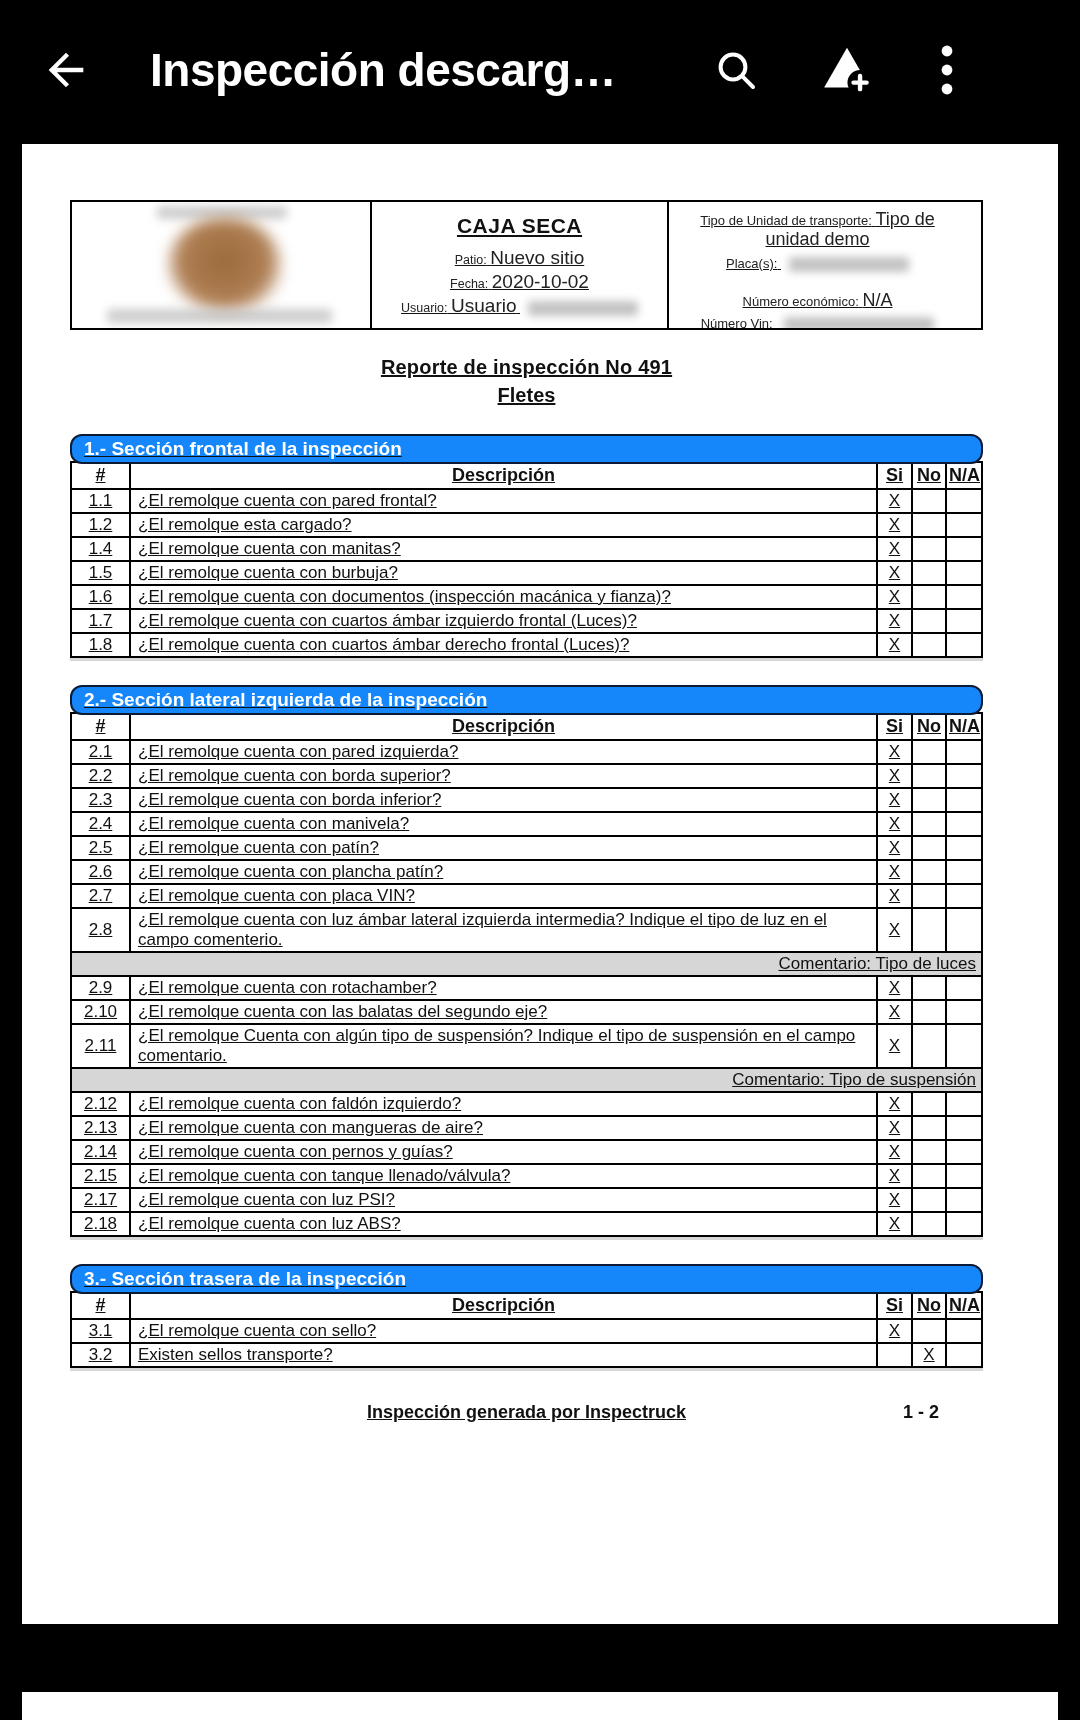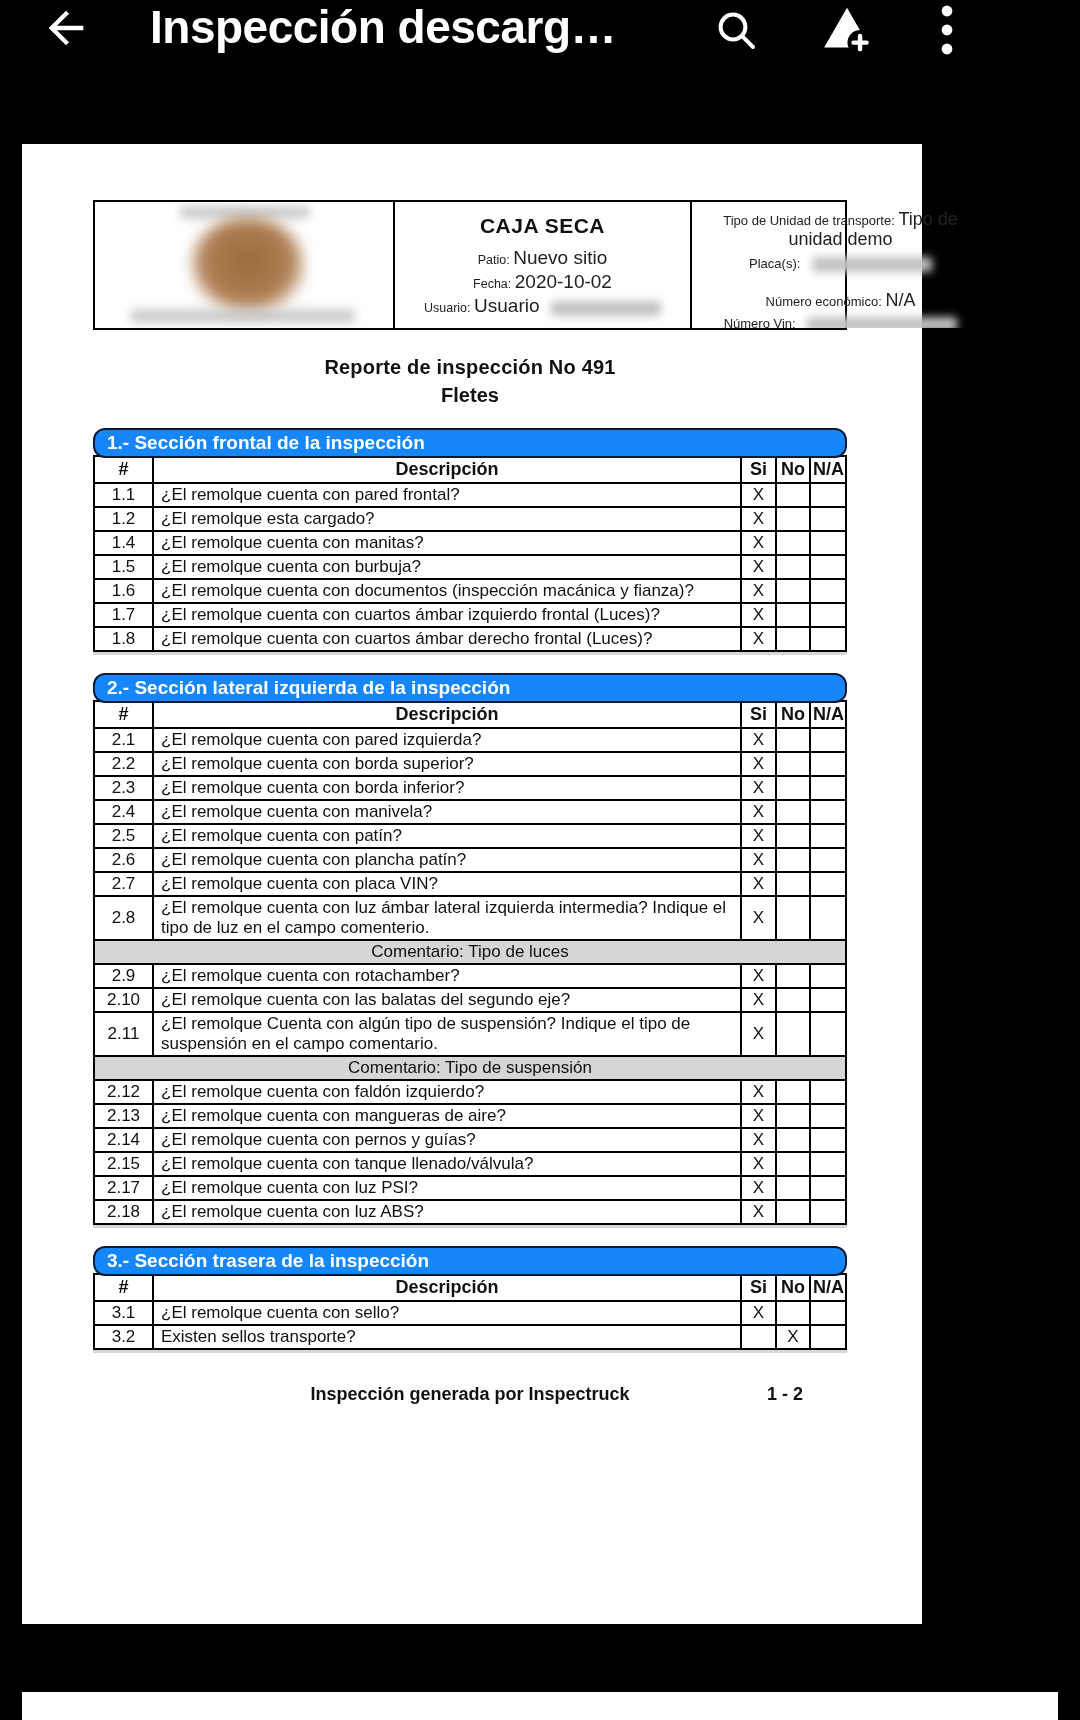--- a/index.html
+++ b/index.html
@@ -1,30 +1,30 @@
 <!DOCTYPE html>
 <html><head>
 <meta charset="utf-8">
 <style>
   html,body{margin:0;padding:0;background:#000;}
   body{width:1080px;height:1720px;overflow:hidden;position:relative;
        font-family:"Liberation Sans",sans-serif;-webkit-font-smoothing:antialiased;}
 
   
   .appbar{position:absolute;top:0;left:0;width:1080px;height:140px;background:#000;
-          display:flex;align-items:flex-start;padding:0 118px 0 38px;box-sizing:border-box;}
+          display:flex;align-items:center;padding:0 118px 0 38px;box-sizing:border-box;}
   .iconbtn{background:none;border:none;padding:0;display:flex;align-items:center;justify-content:center;cursor:pointer;}
   .appbar h1{color:#fff;font-size:46px;font-weight:bold;margin:0 0 0 56px;letter-spacing:-.5px;
              white-space:nowrap;flex:1 1 auto;overflow:hidden;}
   .actions{display:flex;align-items:center;gap:56px;}
 
   
   .viewer{position:absolute;top:140px;left:0;width:1080px;height:1580px;background:#000;}
-  .page{position:absolute;top:4px;left:22px;width:900px;height:1480px;background:#fff;
-        box-sizing:border-box;padding:56px 75px 0 71px;color:#111;}
+  .page{position:absolute;top:4px;left:22px;width:1036px;height:1480px;background:#fff;
+        box-sizing:border-box;padding:56px 75px 0 48px;color:#111;text-decoration:underline;}
   .page2{position:absolute;top:1552px;left:22px;width:1036px;height:28px;background:#fff;}
 
   
   .doc-header{display:grid;grid-template-columns:300px 297px 293px;border:2px solid #000;
               height:126px;}
   .doc-header .cell{border-right:2px solid #000;position:relative;box-sizing:border-box;overflow:hidden;}
   .doc-header .cell:last-child{border-right:none;}
   .logo-cell .smudge{position:absolute;background:#bdbdbd;filter:blur(5px);border-radius:4px;opacity:.75;}
   .logo-cell .smudge.top{left:85px;top:4px;width:130px;height:13px;}
   .logo-cell .smudge.bot{left:35px;bottom:5px;width:225px;height:14px;}
@@ -40,32 +40,32 @@
   .rline .val{font-size:18px;font-weight:500;}
   .redact{display:inline-block;height:15px;width:120px;background:#c2c2c2;filter:blur(4px);
           border-radius:3px;vertical-align:middle;margin-left:8px;}
   .redact.w150{width:150px;} .redact.w110{width:110px;}
 
   
   .report-title{margin-top:26px;text-align:center;font-size:20px;font-weight:600;letter-spacing:.2px;}
   .report-subtitle{margin-top:5px;text-align:center;font-size:20px;font-weight:600;}
 
   
-  .sec{margin-top:21px;}
+  .sec{margin-top:27px;}
   .secbar{background:#1687fa;border:2px solid #0b1b36;border-radius:12px;color:#fff;
           font-weight:bold;font-size:19px;line-height:23px;padding:1px 12px 2px 12px;
           position:relative;z-index:2;}
   .sec table{width:100%;border-collapse:collapse;table-layout:fixed;background:#fff;
              margin-top:-3px;position:relative;z-index:1;box-shadow:0 3px 0 #d7d7d7;}
   .sec th,.sec td{border:2px solid #000;box-sizing:border-box;}
   .sec th{font-size:18px;font-weight:bold;padding:2px 2px;text-align:center;line-height:21px;}
   td.num{text-align:center;font-size:17px;padding:1px 2px;line-height:20px;}
   td.desc{font-size:17px;padding:1px 7px;line-height:20px;text-align:left;}
   td.mark{text-align:center;font-size:17px;line-height:20px;}
-  td.comment{background:#d6d6d6;font-size:17px;padding:1px 5px;line-height:20px;text-align:center;}
+  td.comment{background:#d6d6d6;font-size:17px;padding:1px 5px;line-height:20px;text-align:right;}
 
   
   .doc-footer{margin-top:34px;position:relative;text-align:center;font-size:18px;font-weight:600;}
   .pagenum{position:absolute;right:44px;top:0;font-weight:600;}
 </style>
 </head>
 <body>
 
 <header class="appbar">
   <button class="iconbtn" style="width:56px;height:56px;">

